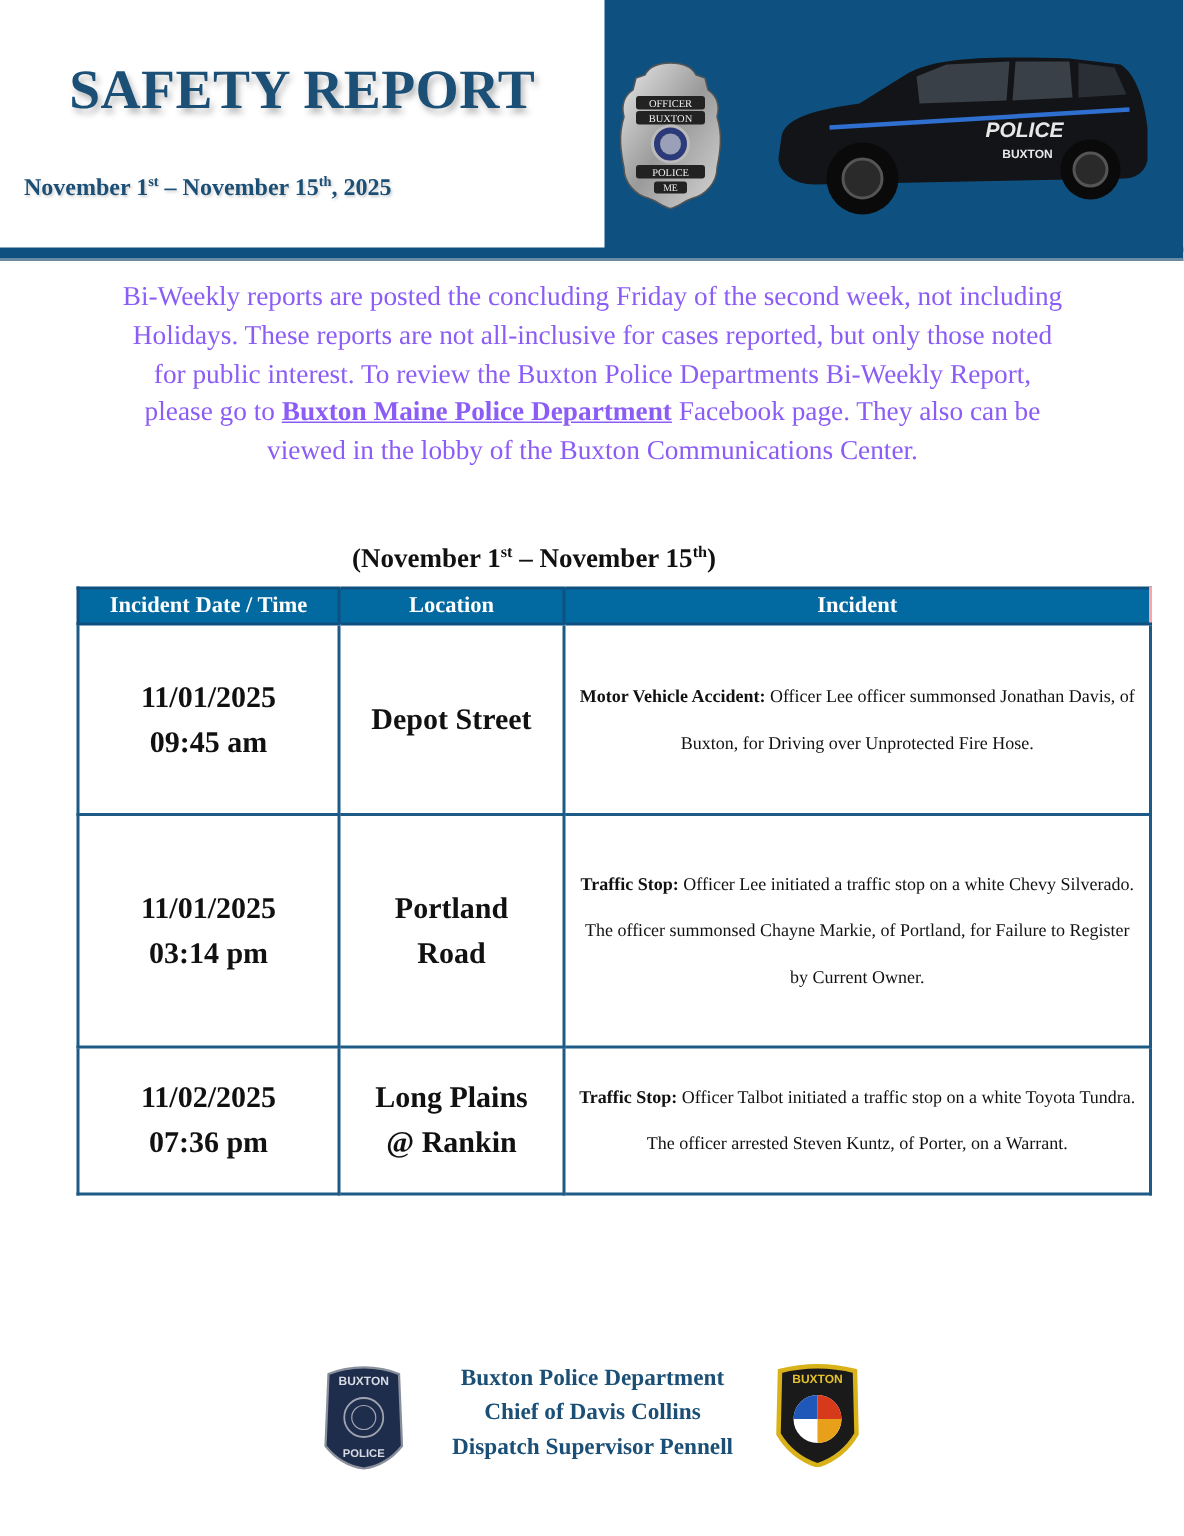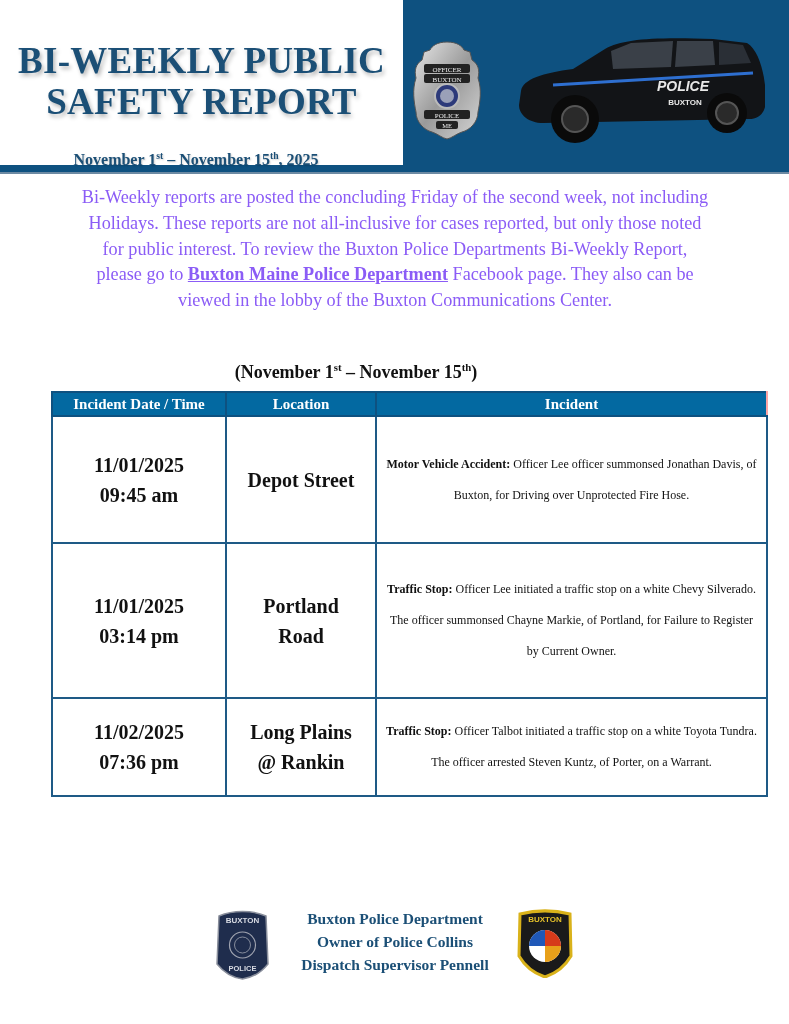--- a/index.html
+++ b/index.html
@@ -2,21 +2,21 @@
 <html><head>
 <meta charset="utf-8">
 <style>
   html, body { margin:0; padding:0; background:#ffffff; }
   body { width:789px; height:1024px; position:relative; overflow:hidden; font-family:"Liberation Serif", serif; color:#111; }
   .hdr-left { position:absolute; left:0; top:0; width:403px; height:165px; background:#ffffff; }
   .hdr-right { position:absolute; left:403px; top:0; width:386px; height:168px; background:#0e5180; }
   .hdr-bar { position:absolute; left:0; top:165px; width:789px; height:9px; background:#0e5180; }
   .hdr-bar2 { position:absolute; left:0; top:172px; width:789px; height:2px; background:#6d8aa3; }
   .title { position:absolute; left:0; top:40px; width:403px; text-align:center; font-family:"Liberation Serif", serif; font-weight:bold; font-size:37px; line-height:41px; color:#1b4f76; letter-spacing:0.3px; text-shadow:2px 3px 4px rgba(0,0,0,0.28); }
-  .daterange { position:absolute; left:0; top:151px; width:392px; text-align:center; font-weight:bold; font-size:16px; color:#1b4f76; text-shadow:1px 1px 2px rgba(0,0,0,0.2); }
+  .daterange { position:absolute; left:0; top:117px; width:392px; font-weight:bold; font-size:16px; color:#1b4f76; text-shadow:1px 1px 2px rgba(0,0,0,0.2);padding-left:16px; }
   sup { font-size:0.6em; line-height:0; vertical-align:super; }
 
   
   .badge { position:absolute; left:412px; top:40px; width:70px; height:100px; }
   
   .car { position:absolute; left:513px; top:27px; width:256px; height:120px; }
 
   .intro { position:absolute; left:80px; top:185px; width:630px; text-align:center; font-size:18.2px; line-height:25.8px; color:#8b5cf6; }
   .intro .link { font-weight:bold; text-decoration:underline; }
 
@@ -37,21 +37,20 @@
 </style>
 </head>
 <body>
 
 <div class="hdr-left"></div>
 <div class="hdr-right"></div>
 <div class="hdr-bar"></div>
 <div class="hdr-bar2"></div>
 
 <div class="title">
-  <div>BI-WEEKLY PUBLIC</div>
   <div>SAFETY REPORT</div>
 </div>
 
 <div class="daterange"><span>November 1</span><sup>st</sup><span> – November 15</span><sup>th</sup><span>, 2025</span></div>
 
 <svg class="badge" viewBox="0 0 70 100">
   <defs>
     <linearGradient id="silver" x1="0" y1="0" x2="1" y2="1">
       <stop offset="0" stop-color="#e8e8e8"></stop>
         <stop offset="0.5" stop-color="#9a9a9a"></stop>
@@ -141,21 +140,21 @@
 <div class="footer">
   <svg class="patch-left" viewBox="0 0 55 72">
     <path d="M4 8 C18 2 37 2 51 8 L53 56 C45 66 35 70 27.5 71 C20 70 10 66 2 56 Z" fill="#1f2d4d" stroke="#8a8f9c" stroke-width="1.5"></path>
     <text x="27.5" y="15" font-size="8" font-weight="bold" text-anchor="middle" fill="#d8dbe3" font-family="Liberation Sans, sans-serif">BUXTON</text>
     <circle cx="27.5" cy="37" r="13" fill="none" stroke="#a0a4b0" stroke-width="1.2"></circle>
     <circle cx="27.5" cy="37" r="8" fill="none" stroke="#a0a4b0" stroke-width="0.8"></circle>
     <text x="27.5" y="63" font-size="7.5" font-weight="bold" text-anchor="middle" fill="#d8dbe3" font-family="Liberation Sans, sans-serif">POLICE</text>
   </svg>
   <div class="footer-text">
     <div>Buxton Police Department</div>
-    <div>Owner of Police Collins</div>
+    <div>Chief of Davis Collins</div>
     <div>Dispatch Supervisor Pennell</div>
   </div>
   <svg class="patch-right" viewBox="0 0 58 70">
     <path d="M4 6 C20 2 38 2 54 6 L55 48 C48 60 38 66 29 69 C20 66 10 60 3 48 Z" fill="#1a1a1a" stroke="#d9b21a" stroke-width="3"></path>
     <text x="29" y="14" font-size="8" font-weight="bold" text-anchor="middle" fill="#e5c12a" font-family="Liberation Sans, sans-serif">BUXTON</text>
     <circle cx="29" cy="38" r="16" fill="#ffffff"></circle>
     <path d="M29 22 A16 16 0 0 1 45 38 L29 38 Z" fill="#d63a1a"></path>
     <path d="M13 38 A16 16 0 0 1 29 22 L29 38 Z" fill="#1f58b8"></path>
     <path d="M29 38 L45 38 A16 16 0 0 1 29 54 Z" fill="#e8a01a"></path>
   </svg>

